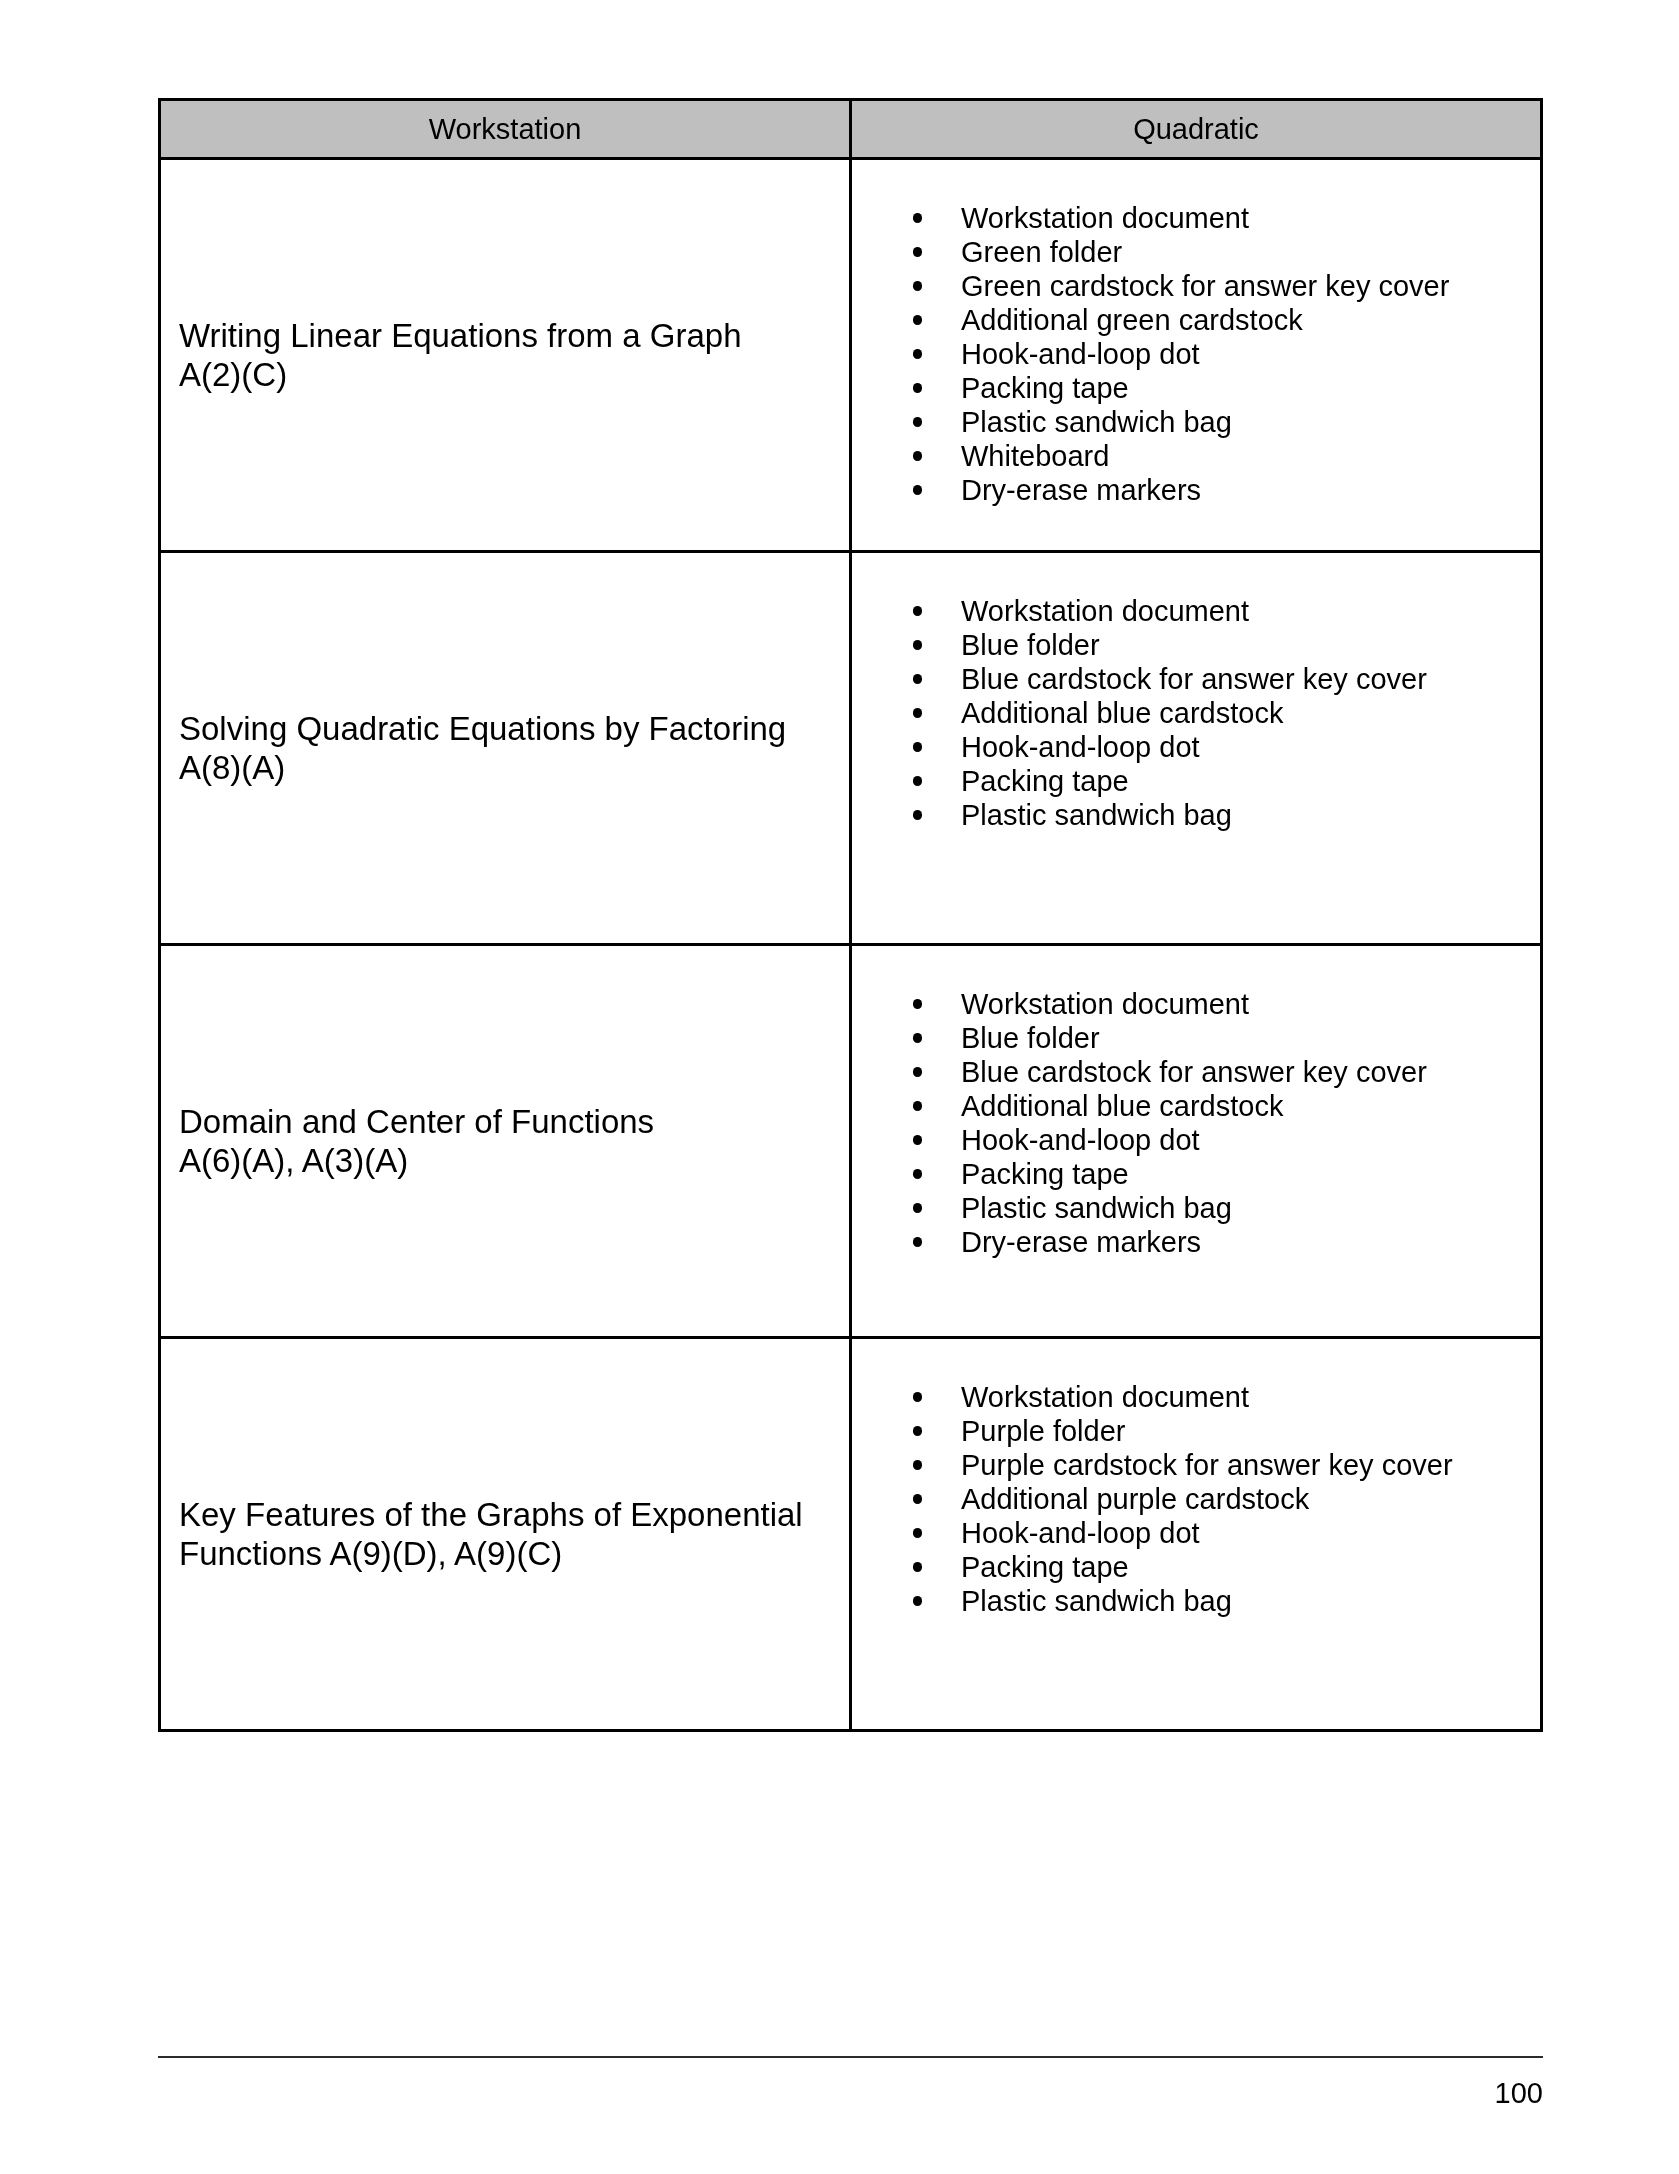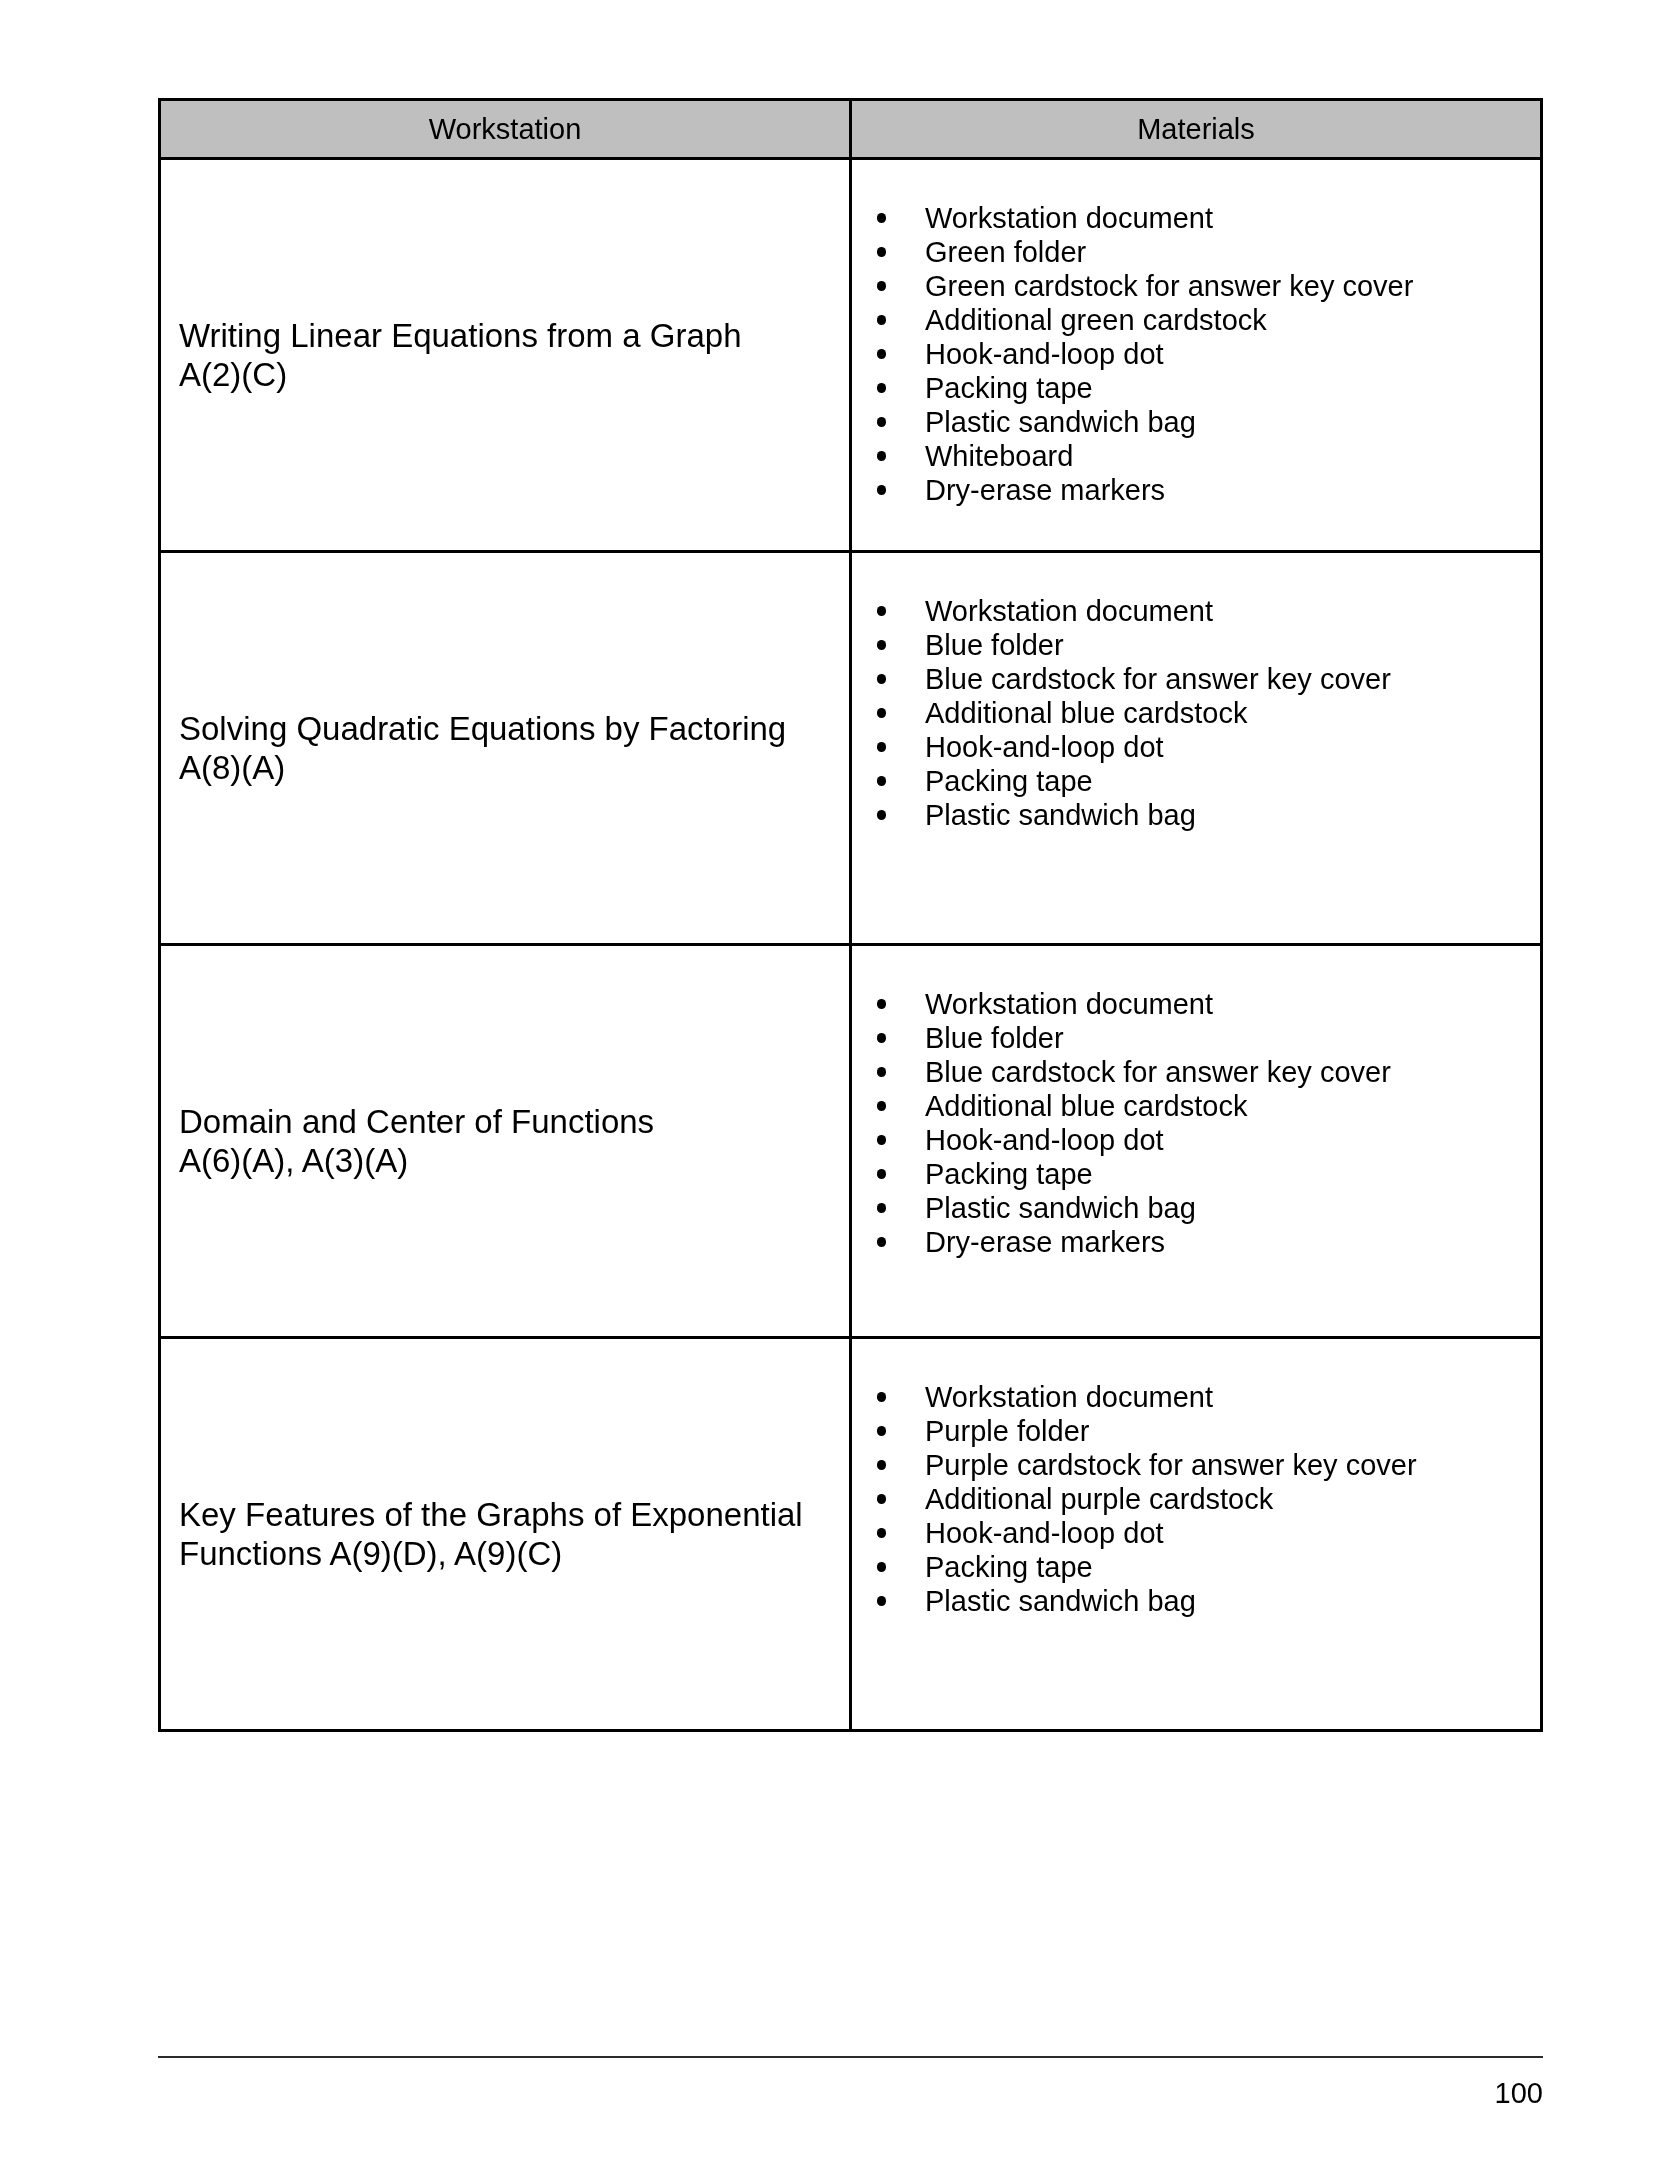--- a/index.html
+++ b/index.html
@@ -53,20 +53,21 @@
   ul.mat-list {
     list-style: none;
     margin: 0;
     padding: 0;
   }
   ul.mat-list li {
     position: relative;
     padding-left: 73px;
     font-size: 29px;
     line-height: 34px;
+    margin-left: 36px;
   }
   ul.mat-list li::before {
     content: "";
     position: absolute;
     left: 24.5px;
     top: 12.2px;
     width: 9.4px;
     height: 9.4px;
     border-radius: 50%;
     background: var(--text-color);
@@ -85,21 +86,21 @@
     font-size: 29px;
   }
 </style>
 </head>
 <body>
 
 <table class="doc-table">
   <thead>
     <tr>
       <th>Workstation</th>
-      <th>Materials</th>
+      <th>Quadratic</th>
     </tr>
   </thead>
   <tbody>
       <tr>
         <td class="ws-cell">
           <div>Writing Linear Equations from a Graph</div>
           <div>A(2)(C)</div>
         </td>
         <td class="mat-cell">
           <ul class="mat-list">

